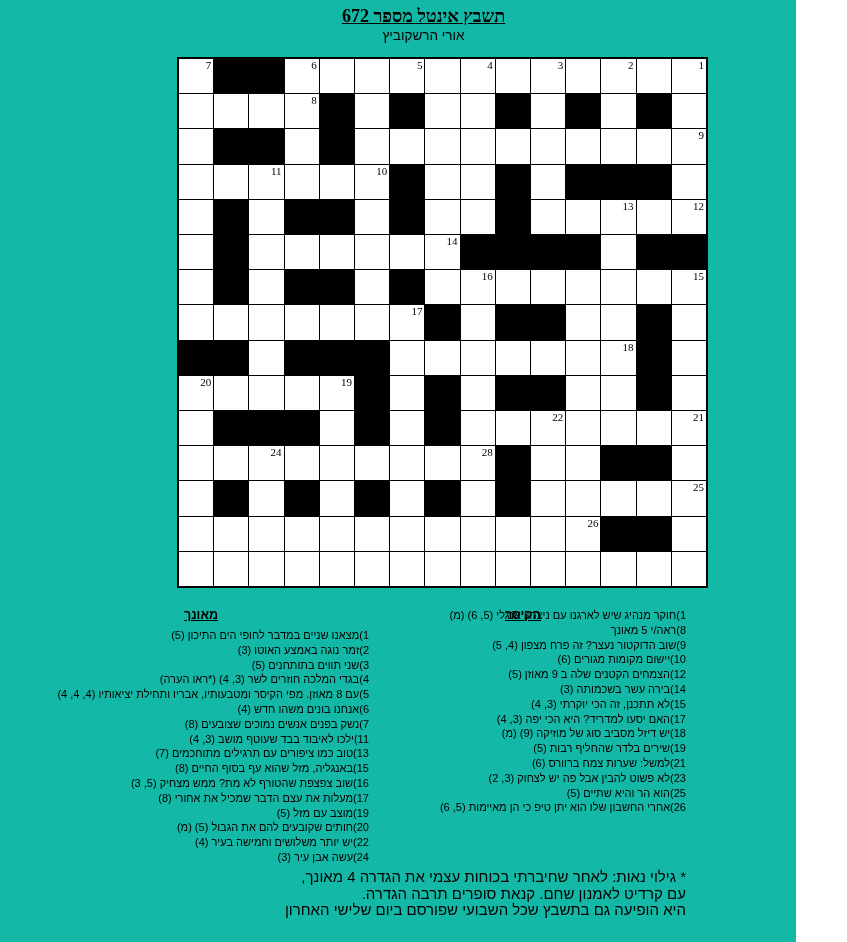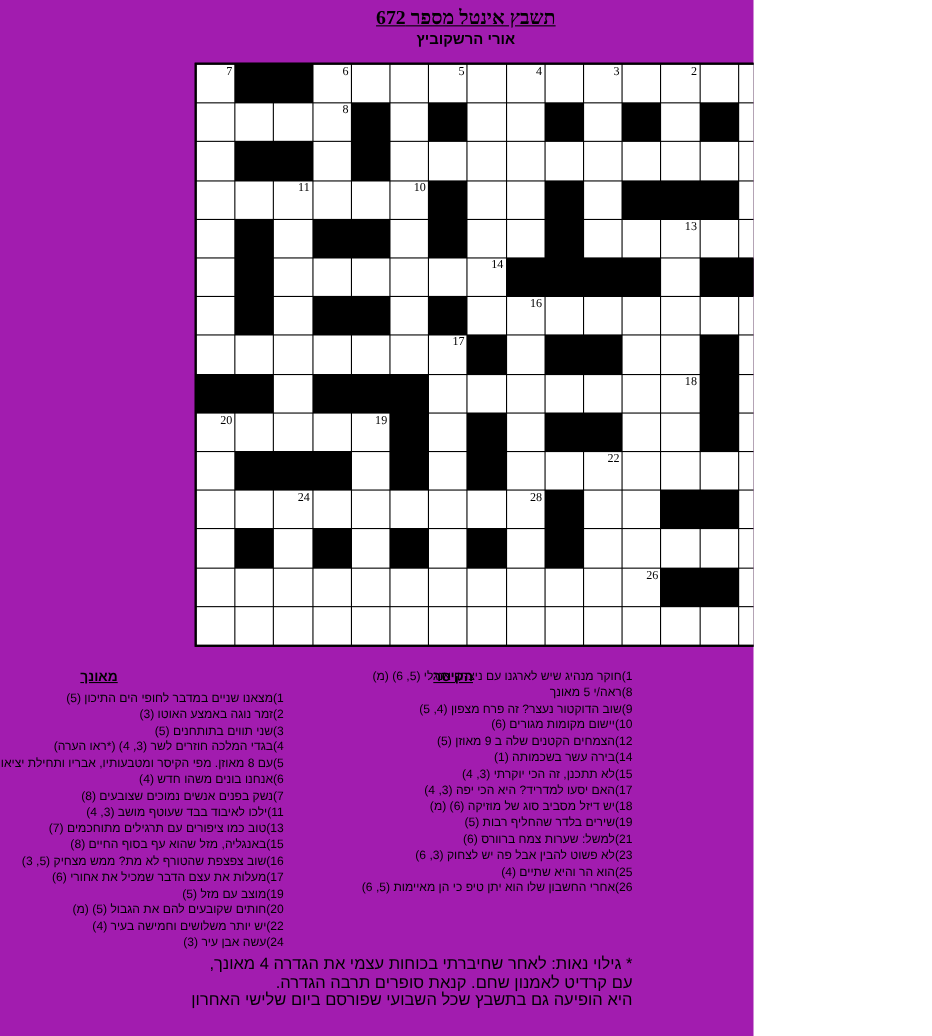--- a/index.html
+++ b/index.html
@@ -1,23 +1,23 @@
 <!DOCTYPE html>
 <html lang="he"><head>
 <meta charset="utf-8">
 <style>
   html,body{margin:0;padding:0;background:#fff;}
-  #page{position:relative;width:685px;height:942px;background:#a21caf;overflow:hidden;
+  #page{position:relative;width:796px;height:942px;background:#14b8a6;overflow:hidden;
         font-family:"Liberation Sans",sans-serif;}
   
   #title{position:absolute;top:6px;left:0;width:847px;text-align:center;
          font-family:"Liberation Serif",serif;font-weight:bold;font-size:18px;
          text-decoration:underline;direction:rtl;color:#000;}
   #subtitle{position:absolute;top:28px;left:0;width:847px;text-align:center;
-            font-weight:bold;font-size:13.5px;direction:rtl;color:#000;}
+            font-weight:normal;font-size:13.5px;direction:rtl;color:#000;}
   
   #grid{position:absolute;left:177px;top:57px;width:527px;height:527px;
         background:#000;border:2px solid #000;box-sizing:content-box;
         display:grid;grid-template-columns:repeat(15,1fr);grid-template-rows:repeat(15,1fr);
         gap:1px;}
   .cell{background:#fff;position:relative;}
   .cell.black{background:#000;}
   .cellnum{position:absolute;top:0px;right:2px;font-family:"Liberation Serif",serif;
            font-size:11px;line-height:12px;color:#000;}
   
@@ -324,43 +324,43 @@
 
   <div id="across-head" class="colhead">הקיסר</div>
   <div id="down-head" class="colhead">מאונך</div>
 
   <div id="across-col" class="cluecol">
       <div class="clue"><span class="n">1) </span><span>חוקר מנהיג שיש לארגנו עם ניצחון אנגלי (5, 6) (מ)</span></div>
       <div class="clue"><span class="n">8) </span><span>ראה/י 5 מאונך</span></div>
       <div class="clue"><span class="n">9) </span><span>שוב הדוקטור נעצר? זה פרח מצפון (4, 5)</span></div>
       <div class="clue"><span class="n">10) </span><span>יישום מקומות מגורים (6)</span></div>
       <div class="clue"><span class="n">12) </span><span>הצמחים הקטנים שלה ב 9 מאוזן (5)</span></div>
-      <div class="clue"><span class="n">14) </span><span>בירה עשר בשכמותה (1)</span></div>
+      <div class="clue"><span class="n">14) </span><span>בירה עשר בשכמותה (3)</span></div>
       <div class="clue"><span class="n">15) </span><span>לא תתכנן, זה הכי יוקרתי (3, 4)</span></div>
       <div class="clue"><span class="n">17) </span><span>האם יסעו למדריד? היא הכי יפה (3, 4)</span></div>
-      <div class="clue"><span class="n">18) </span><span>יש דיזל מסביב סוג של מוזיקה (6) (מ)</span></div>
+      <div class="clue"><span class="n">18) </span><span>יש דיזל מסביב סוג של מוזיקה (9) (מ)</span></div>
       <div class="clue"><span class="n">19) </span><span>שירים בלדר שהחליף רבות (5)</span></div>
       <div class="clue"><span class="n">21) </span><span>למשל: שערות צמח ברוורס (6)</span></div>
-      <div class="clue"><span class="n">23) </span><span>לא פשוט להבין אבל פה יש לצחוק (3, 6)</span></div>
-      <div class="clue"><span class="n">25) </span><span>הוא הר והיא שתיים (4)</span></div>
+      <div class="clue"><span class="n">23) </span><span>לא פשוט להבין אבל פה יש לצחוק (3, 2)</span></div>
+      <div class="clue"><span class="n">25) </span><span>הוא הר והיא שתיים (5)</span></div>
       <div class="clue"><span class="n">26) </span><span>אחרי החשבון שלו הוא יתן טיפ כי הן מאיימות (5, 6)</span></div>
     </div>
   <div id="down-col" class="cluecol">
       <div class="clue"><span class="n">1) </span><span>מצאנו שניים במדבר לחופי הים התיכון (5)</span></div>
       <div class="clue"><span class="n">2) </span><span>זמר נוגה באמצע האוטו (3)</span></div>
       <div class="clue"><span class="n">3) </span><span>שני תווים בתותחנים (5)</span></div>
       <div class="clue"><span class="n">4) </span><span>בגדי המלכה חוזרים לשר (3, 4) (*ראו הערה)</span></div>
       <div class="clue"><span class="n">5) </span><span>עם 8 מאוזן. מפי הקיסר ומטבעותיו, אבריו ותחילת יציאותיו (4, 4, 4)</span></div>
       <div class="clue"><span class="n">6) </span><span>אנחנו בונים משהו חדש (4)</span></div>
       <div class="clue"><span class="n">7) </span><span>נשק בפנים אנשים נמוכים שצובעים (8)</span></div>
       <div class="clue"><span class="n">11) </span><span>ילכו לאיבוד בבד שעוטף מושב (3, 4)</span></div>
       <div class="clue"><span class="n">13) </span><span>טוב כמו ציפורים עם תרגילים מתוחכמים (7)</span></div>
       <div class="clue"><span class="n">15) </span><span>באנגליה, מזל שהוא עף בסוף החיים (8)</span></div>
       <div class="clue"><span class="n">16) </span><span>שוב צפצפת שהטורף לא מת? ממש מצחיק (5, 3)</span></div>
-      <div class="clue"><span class="n">17) </span><span>מעלות את עצם הדבר שמכיל את אחורי (6)</span></div>
+      <div class="clue"><span class="n">17) </span><span>מעלות את עצם הדבר שמכיל את אחורי (8)</span></div>
       <div class="clue"><span class="n">19) </span><span>מוצב עם מזל (5)</span></div>
       <div class="clue"><span class="n">20) </span><span>חותים שקובעים להם את הגבול (5) (מ)</span></div>
       <div class="clue"><span class="n">22) </span><span>יש יותר משלושים וחמישה בעיר (4)</span></div>
       <div class="clue"><span class="n">24) </span><span>עשה אבן עיר (3)</span></div>
     </div>
 
   <div id="footnote">
       <div>* גילוי נאות: לאחר שחיברתי בכוחות עצמי את הגדרה 4 מאונך,</div>
       <div>עם קרדיט לאמנון שחם. קנאת סופרים תרבה הגדרה.</div>
       <div>היא הופיעה גם בתשבץ שכל השבועי שפורסם ביום שלישי האחרון</div>

